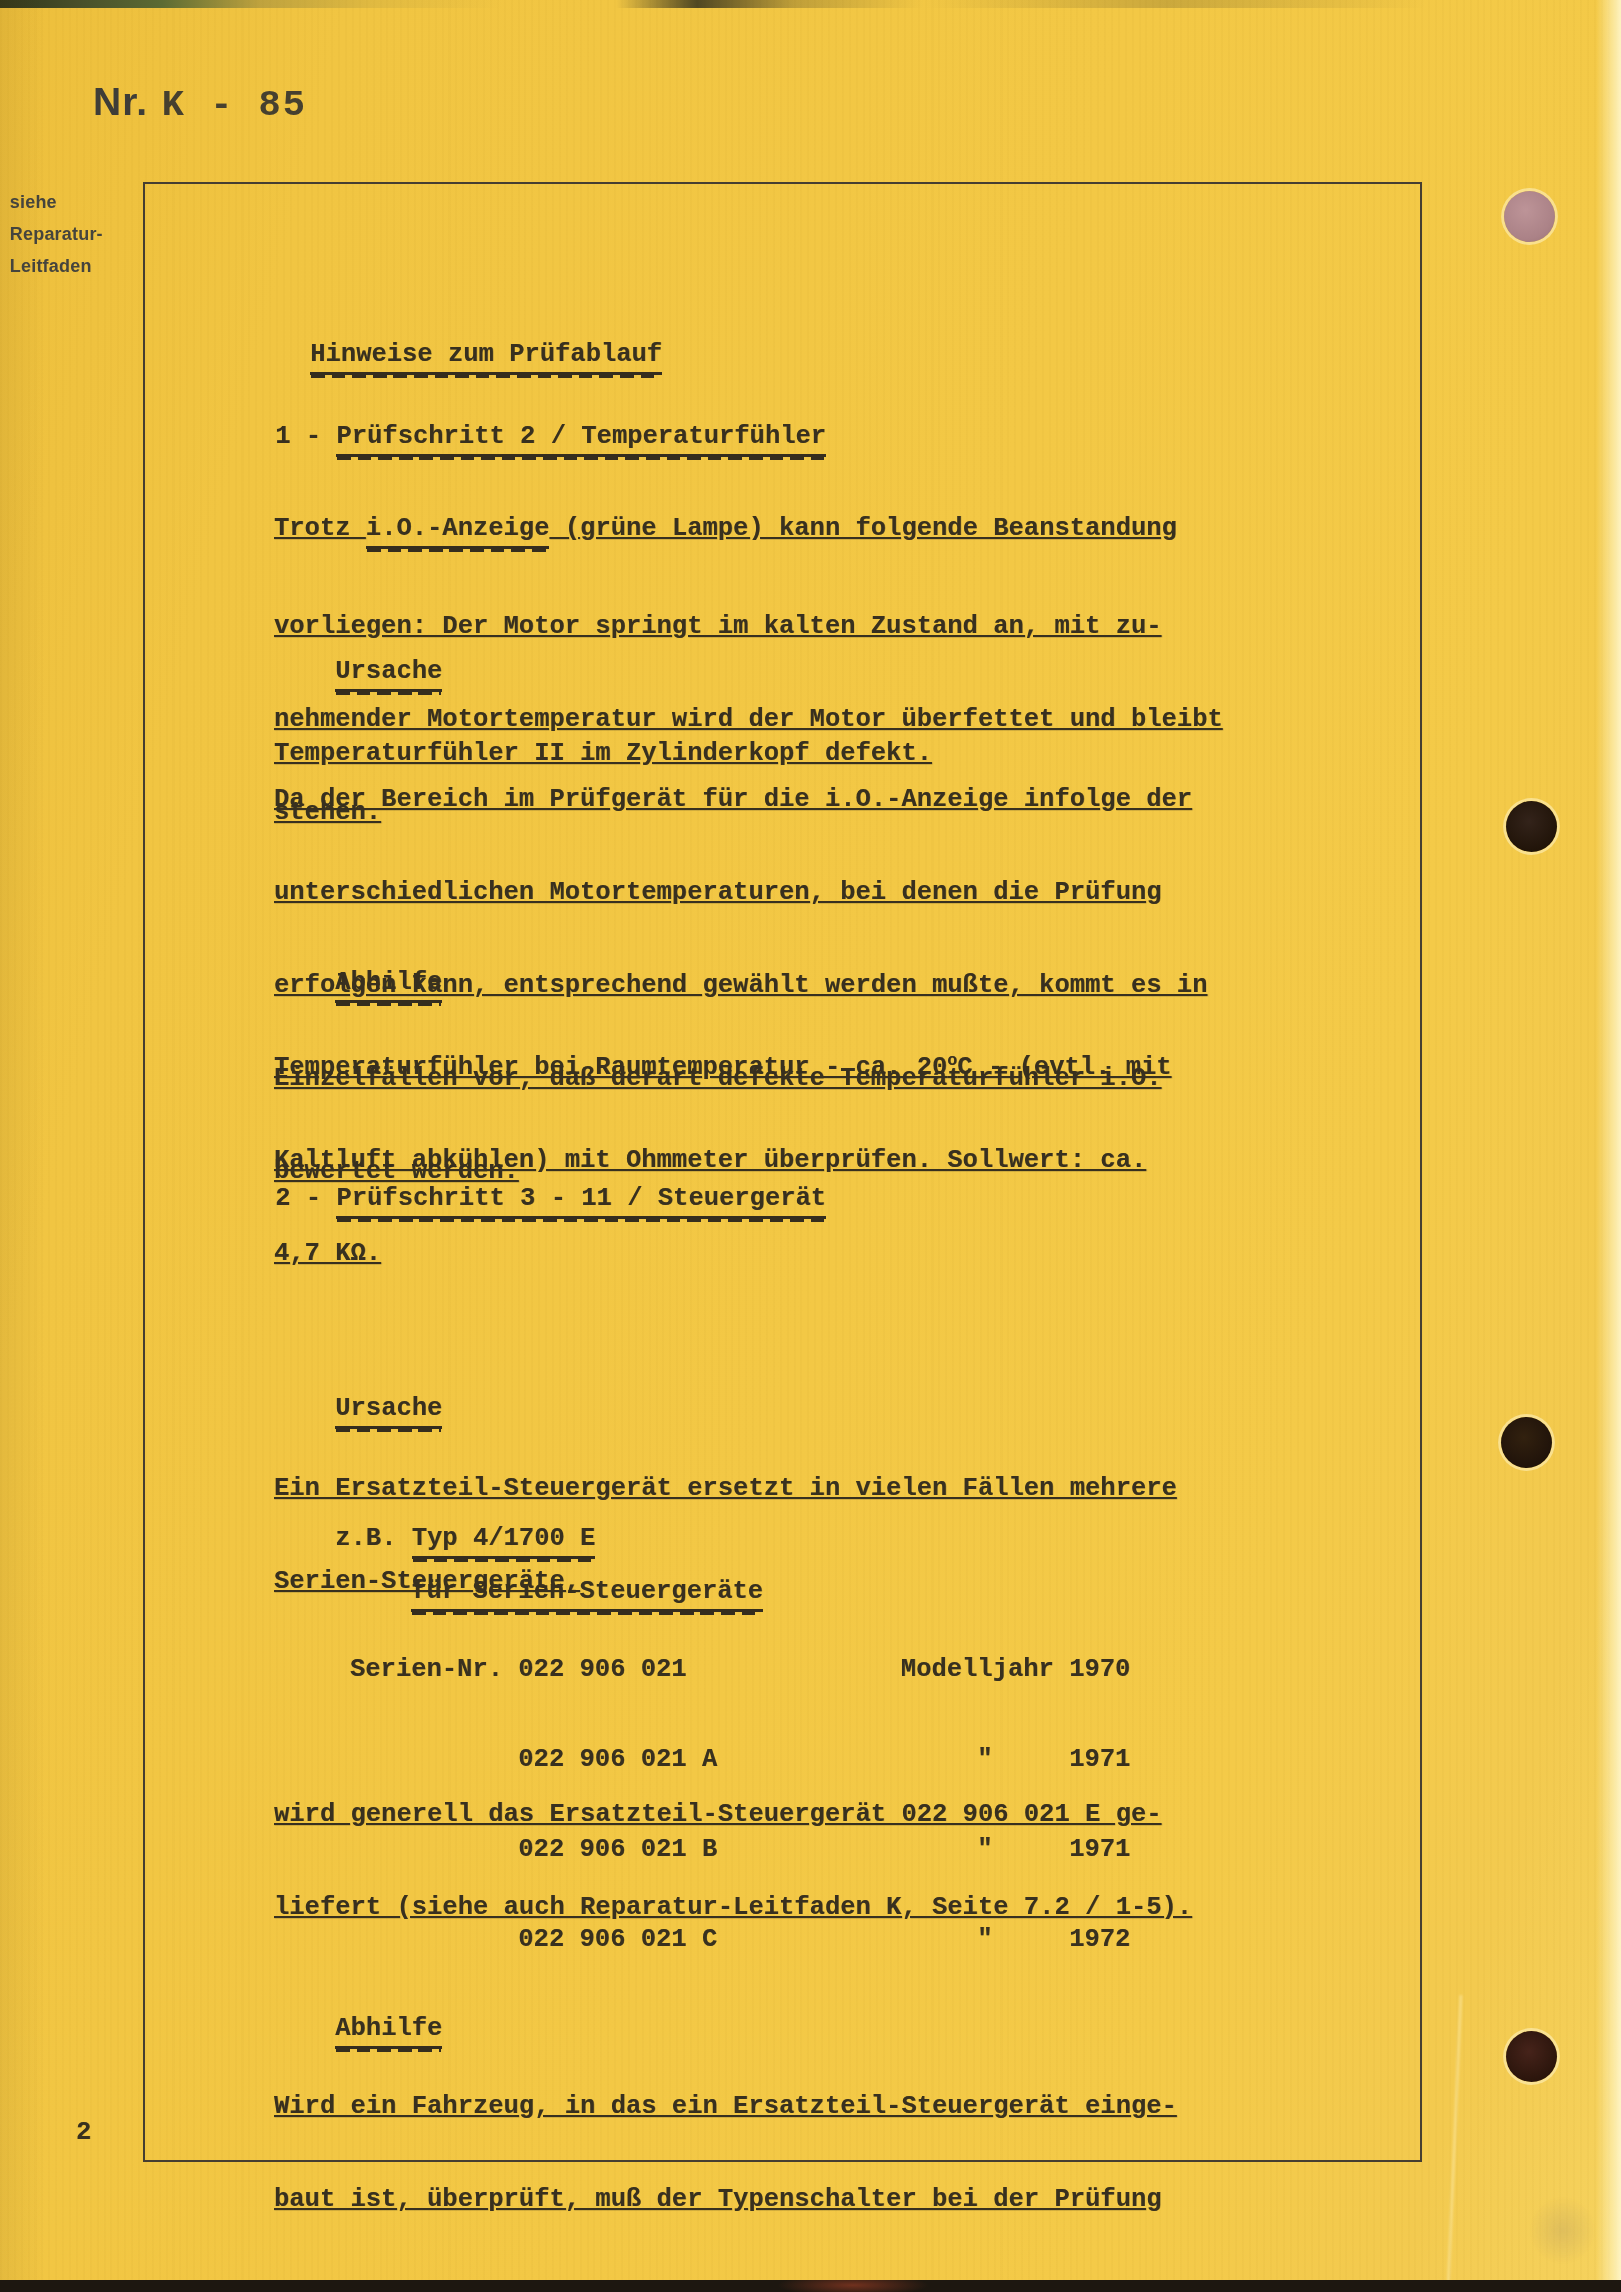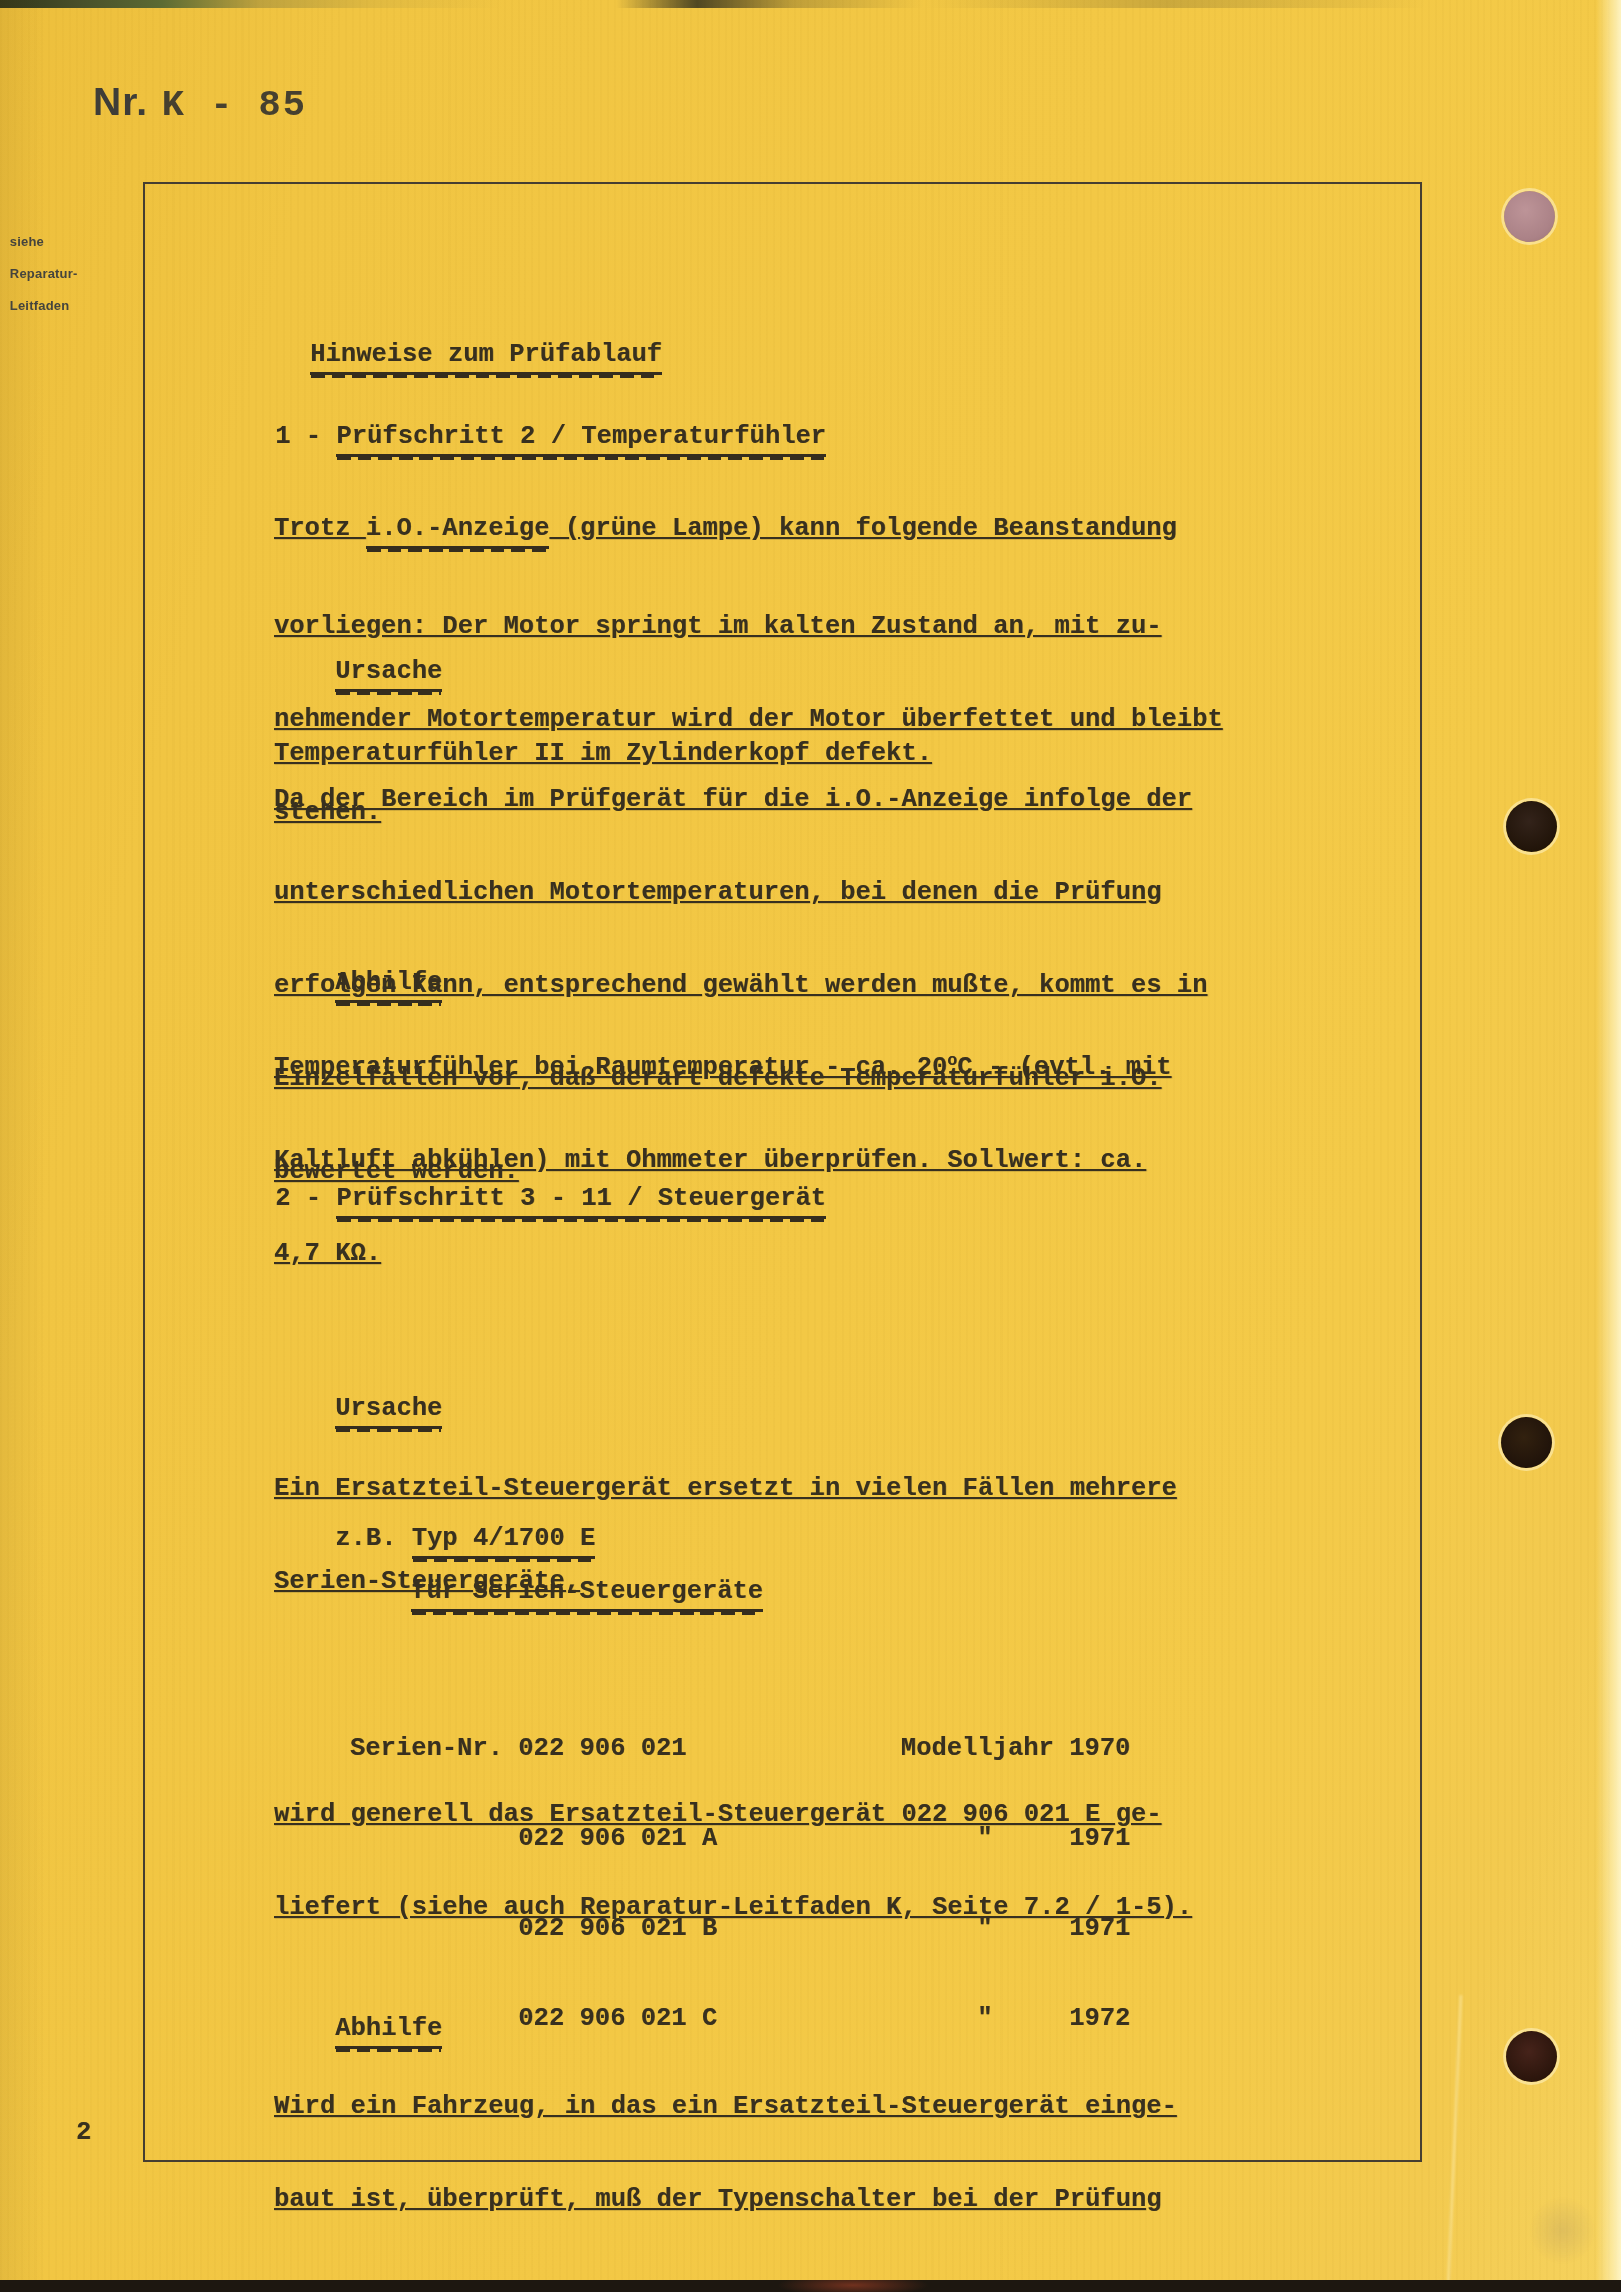--- a/index.html
+++ b/index.html
@@ -36,21 +36,21 @@
   .tw-ul{display:inline-block;position:relative;border-bottom:3.4px solid #352d1e;padding-bottom:2px;}
   .tw-ul::after{content:"";position:absolute;left:1px;right:1px;bottom:-5.9px;height:2.9px;
     background:repeating-linear-gradient(90deg,#352d1e 0 13.7px, rgba(0,0,0,0) 13.7px 20.6px);}
   sup.deg{font-size:16.7px;vertical-align:8.8px;}
 
   
   .sans{font-family:"Liberation Sans","DejaVu Sans",sans-serif;font-weight:700;}
   .nr-group{position:absolute;left:93px;top:80px;white-space:nowrap;}
   .nr-label{font-family:"Liberation Sans",sans-serif;font-weight:700;font-size:39px;color:#3e3d38;letter-spacing:1px;}
   .doc-code{font-family:"Liberation Mono","DejaVu Sans Mono",monospace;font-weight:700;font-size:37px;color:#46402f;margin-left:13.7px;letter-spacing:2px;margin-top:38px;}
-  .margin-note{position:absolute;left:9.8px;top:186px;font-size:13px;line-height:32px;color:#45443d;letter-spacing:0.2px;margin-top:40px;}
+  .margin-note{position:absolute;left:9.8px;top:186px;font-size:18px;line-height:32px;color:#45443d;letter-spacing:0.2px;}
 
   .content-box{position:absolute;left:143px;top:182px;width:1275px;height:1976px;
     border:2px solid #463e31;background:rgba(0,0,0,0);}
 
   
   .serial-table{position:absolute;left:350px;top:1595px;font-weight:700;font-size:25.5px;line-height:30px;}
   .s-row{display:flex;white-space:pre;}
   .s-label{width:11ch;}
   .s-serial{width:25ch;}
   .s-ylabel{width:11ch;text-align:left;}
@@ -144,21 +144,21 @@
     <div class="line">Serien-Steuergeräte,</div>
   </div>
 
   <div class="tw" style="left:274px;top:1492px;">
     <span>z.B. </span><span class="tw-ul">Typ 4/1700 E</span>
   </div>
   <div class="tw" style="left:350px;top:1545px;">
     <span class="tw-ul">für Serien-Steuergeräte</span>
   </div>
 
-  <div class="serial-table tw" style="left:350px;top:1674px;">
+  <div class="serial-table tw" style="left:350px;top:1595px;">
     <div class="s-row">
       <span class="s-label">Serien-Nr.</span><span class="s-serial">022 906 021</span><span class="s-ylabel">Modelljahr</span><span class="s-year">1970</span>
     </div>
     <div class="s-row">
       <span class="s-label"></span><span class="s-serial">022 906 021 A</span><span class="s-ylabel center">"</span><span class="s-year">1971</span>
     </div>
     <div class="s-row">
       <span class="s-label"></span><span class="s-serial">022 906 021 B</span><span class="s-ylabel center">"</span><span class="s-year">1971</span>
     </div>
     <div class="s-row">

